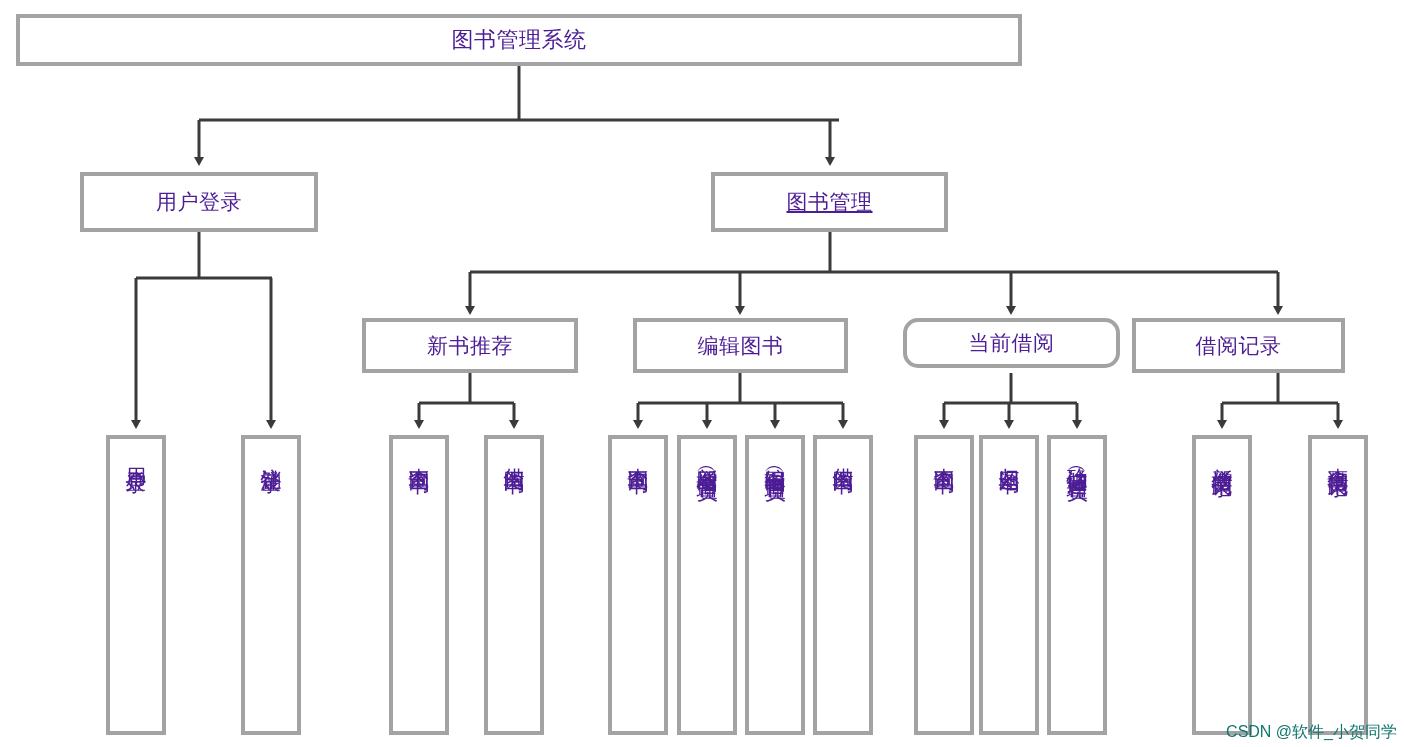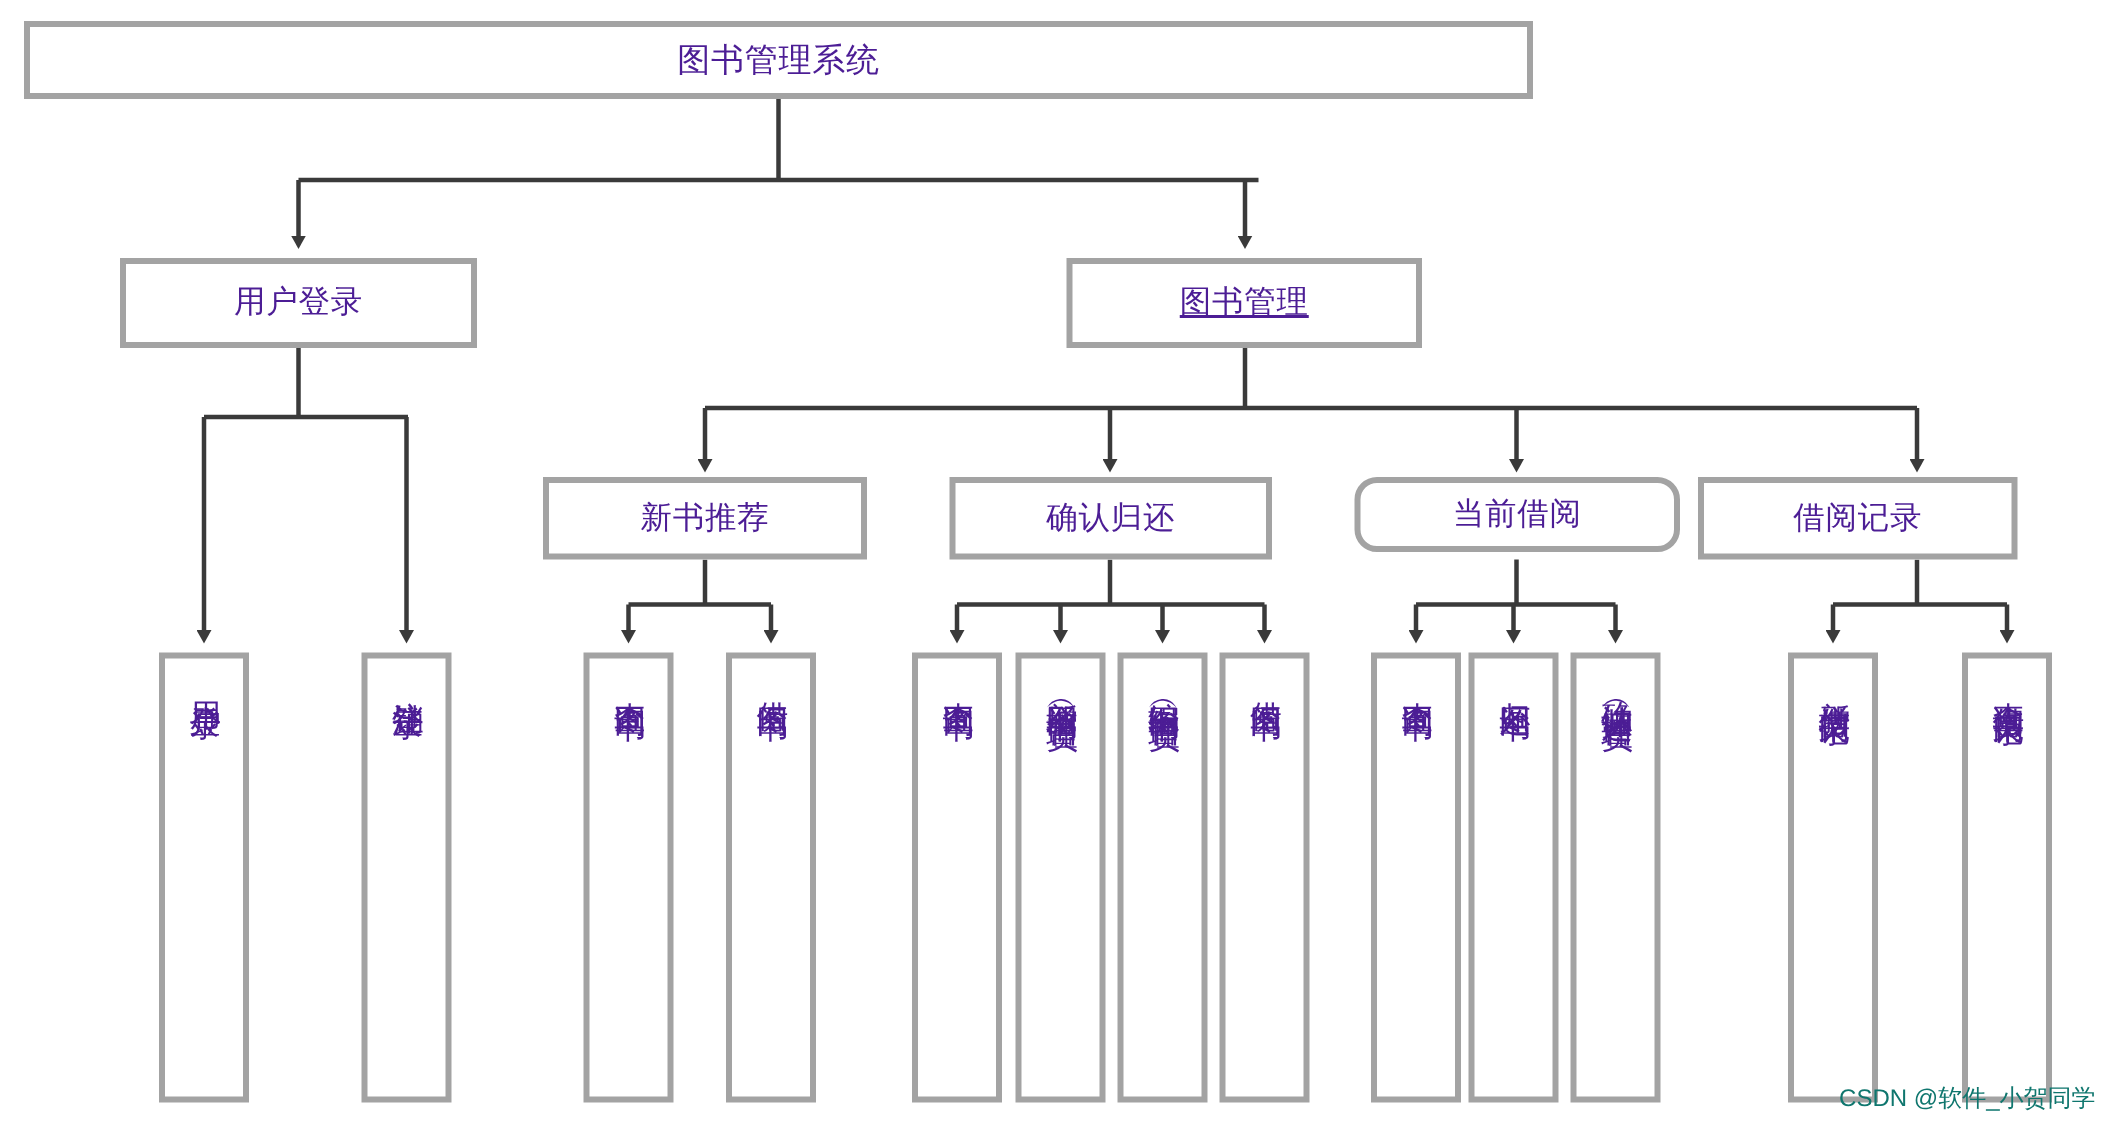--- a/index.html
+++ b/index.html
@@ -139,21 +139,21 @@
     <span class="label">用户登录</span>
   </div>
   <div class="node h" style="left:711px; top:172px; width:237px; height:60px;text-decoration:underline;">
     <span class="label">图书管理</span>
   </div>
 
   <div class="node h" style="left:362px; top:318px; width:216px; height:55px;">
     <span class="label">新书推荐</span>
   </div>
   <div class="node h" style="left:633px; top:318px; width:215px; height:55px;">
-    <span class="label">确认归还</span>
+    <span class="label">编辑图书</span>
   </div>
   <div class="node h" style="left:903px; top:318px; width:217px; height:50px;border-radius:15px;">
     <span class="label">当前借阅</span>
   </div>
   <div class="node h" style="left:1132px; top:318px; width:213px; height:55px;">
     <span class="label">借阅记录</span>
   </div>
 
   <div class="node v" style="left:106px; top:435px; width:60px; height:300px;">
     <span class="label">用户登录</span>

